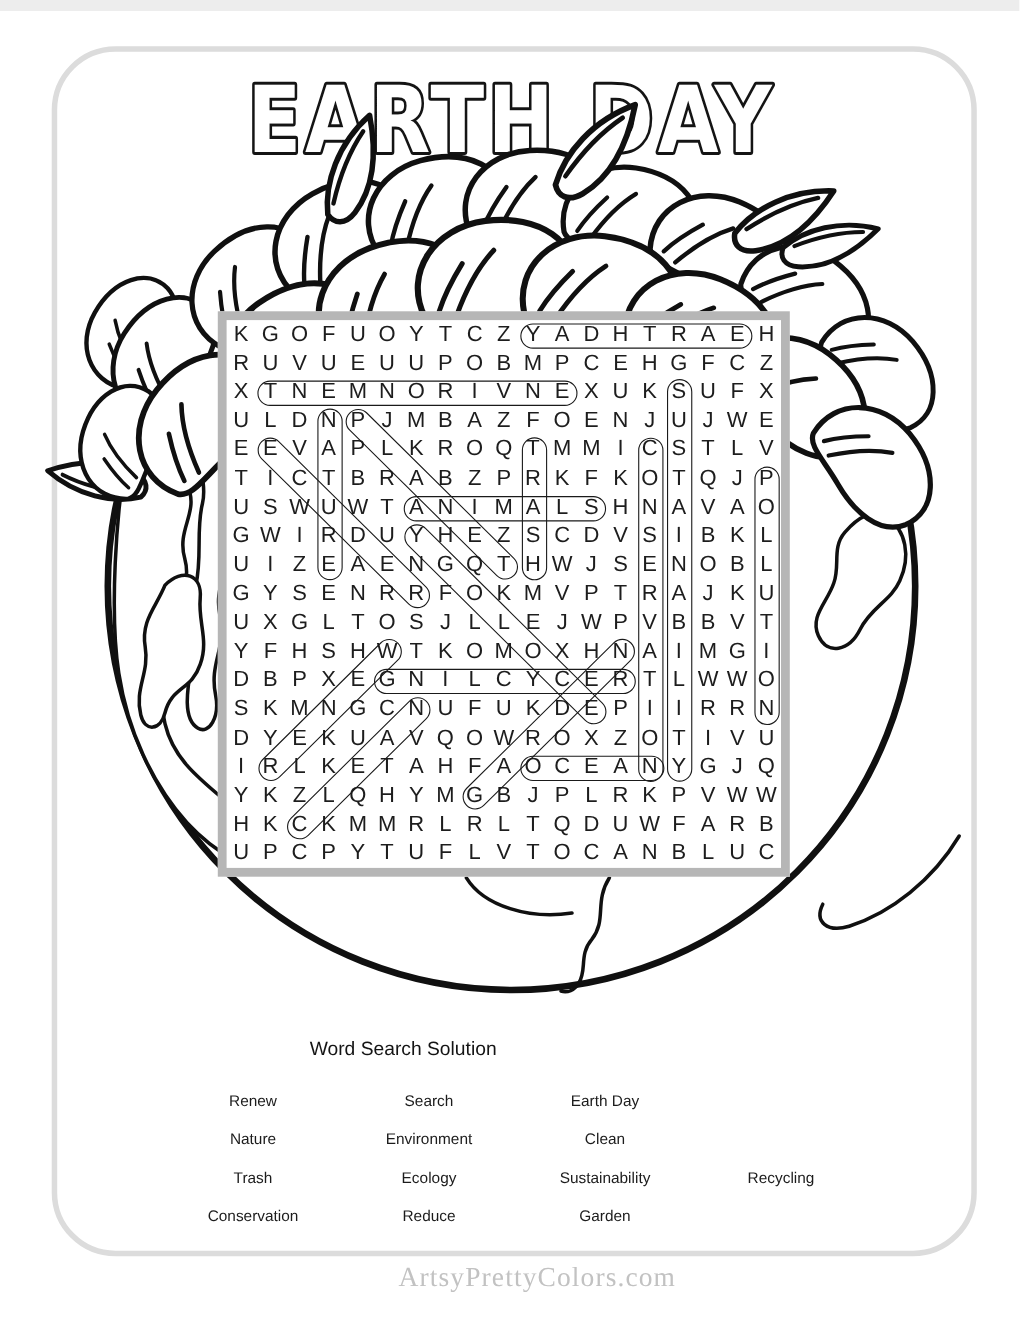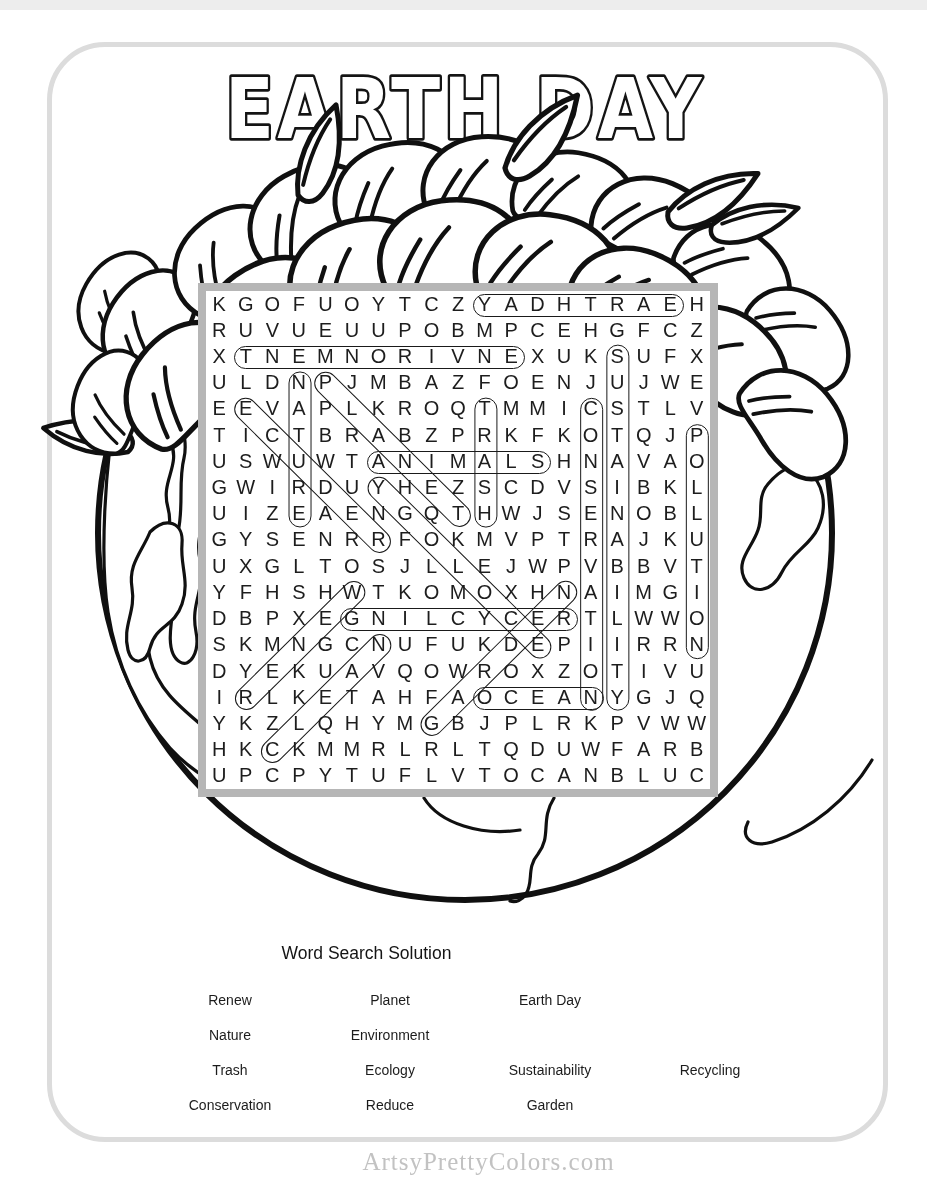--- a/index.html
+++ b/index.html
@@ -467,26 +467,27 @@
         <div class="grid-cell">U</div>
         <div class="grid-cell">C</div>
       </div>
   </div>
 
   <div class="solution-label">Word Search Solution</div>
 
   <div class="word-list" id="word-list">
       <div class="word-row">
         <div class="word-item">Renew</div>
-        <div class="word-item">Planet</div>
+        <div class="word-item">Search</div>
         <div class="word-item">Earth Day</div>
       </div>
       <div class="word-row">
         <div class="word-item">Nature</div>
         <div class="word-item">Environment</div>
+        <div class="word-item">Clean</div>
       </div>
       <div class="word-row">
         <div class="word-item">Trash</div>
         <div class="word-item">Ecology</div>
         <div class="word-item">Sustainability</div>
         <div class="word-item">Recycling</div>
       </div>
       <div class="word-row">
         <div class="word-item">Conservation</div>
         <div class="word-item">Reduce</div>

